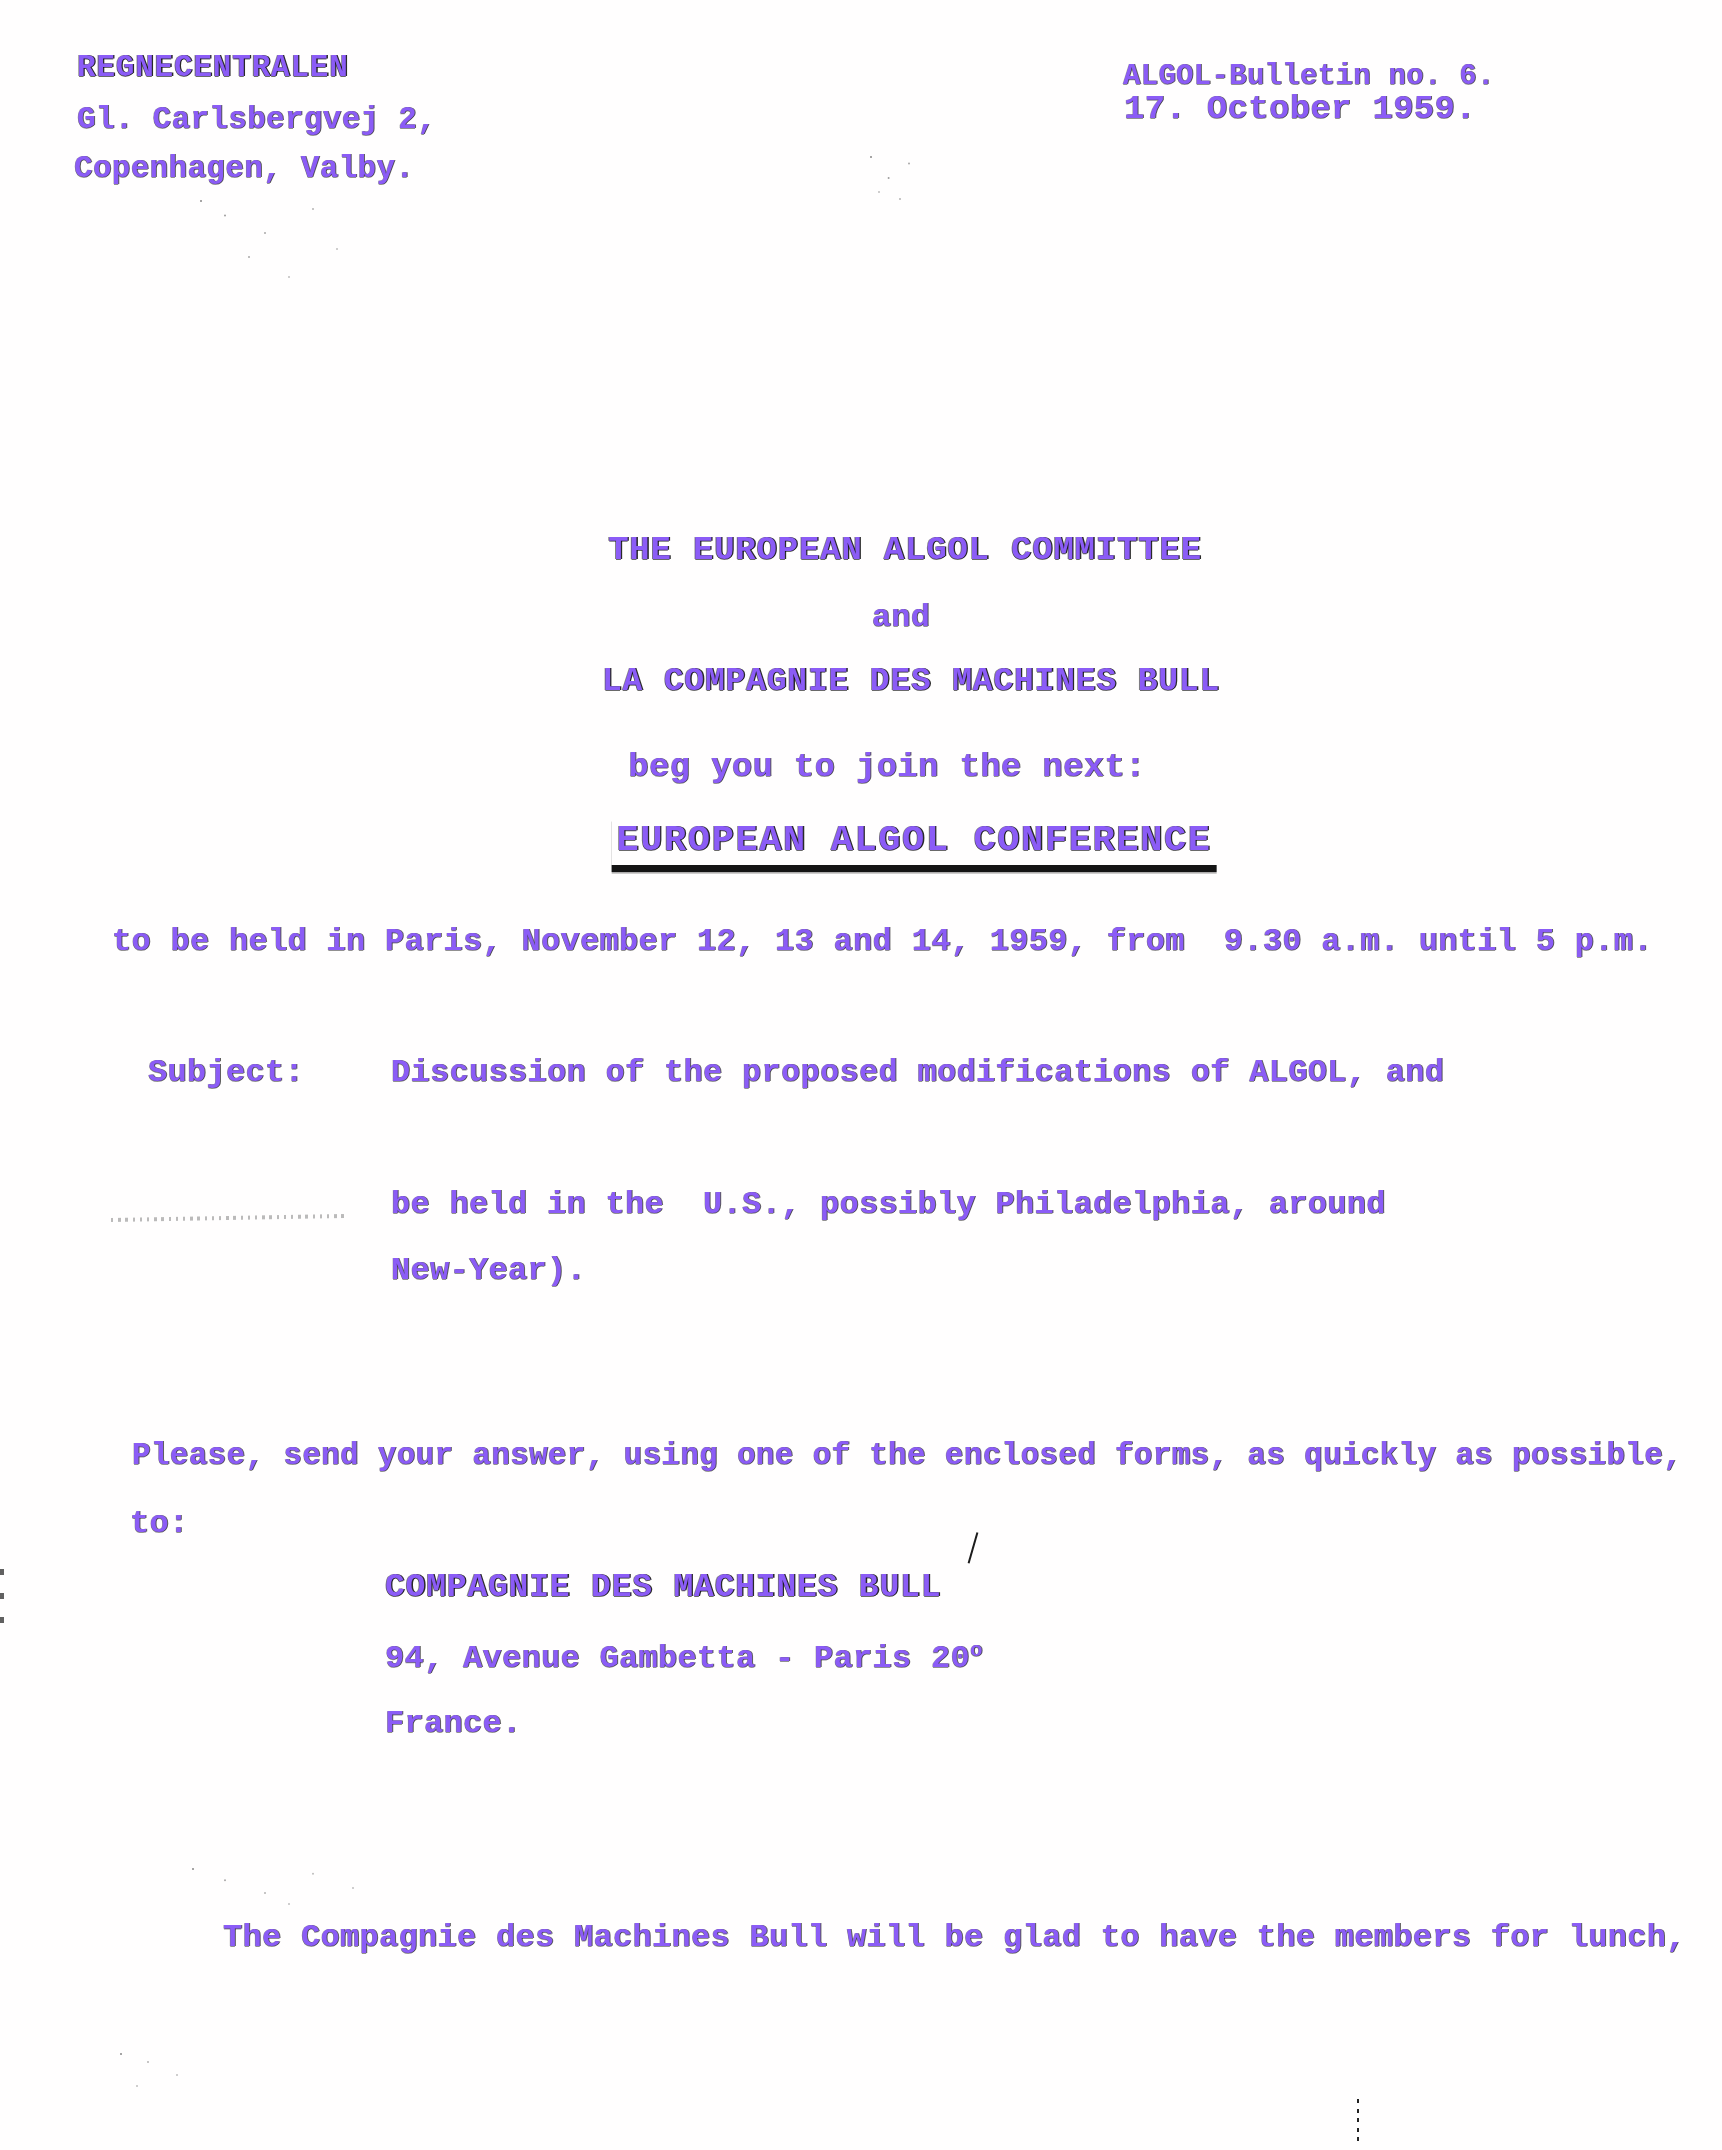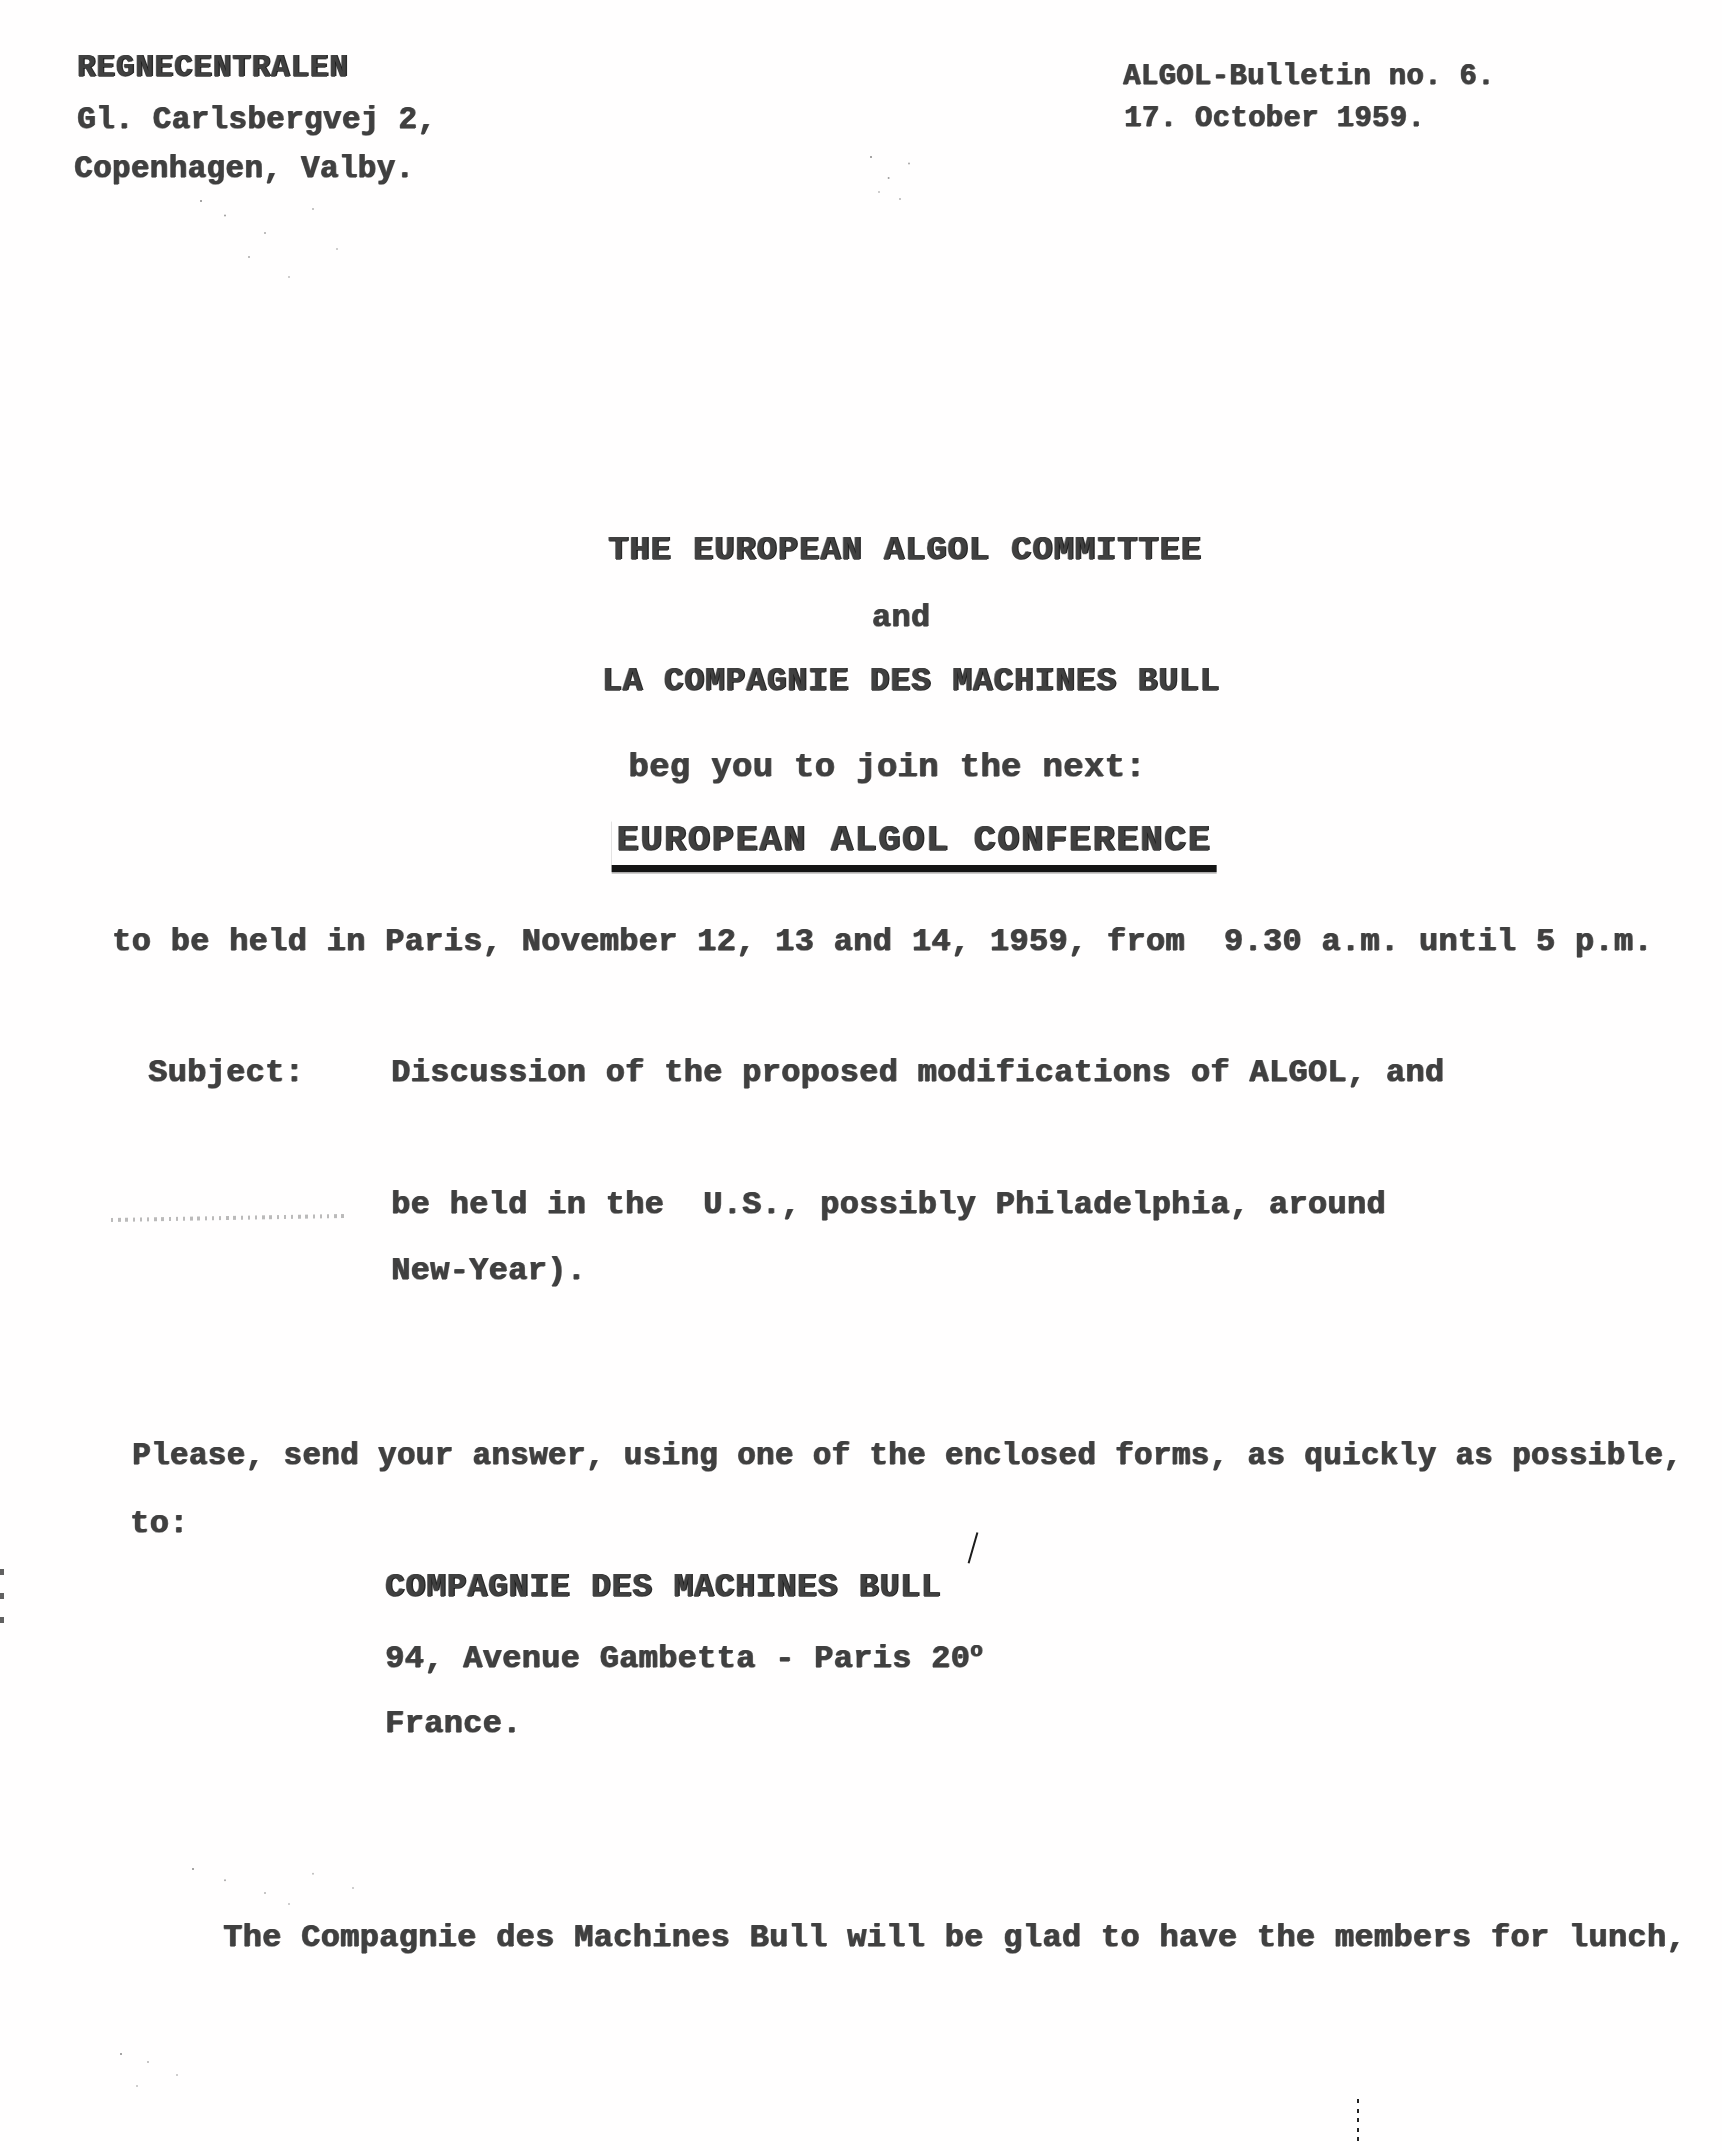--- a/index.html
+++ b/index.html
@@ -10,21 +10,21 @@
     background: #fffefe;
     overflow: hidden;
   }
   .line {
     position: absolute;
     white-space: pre;
     font-family: "Liberation Mono", "DejaVu Sans Mono", monospace;
     font-weight: 700;
     font-size: 32px;
     line-height: 1.1;
-    color: #404040;
+    color: #8b5cf6;
     text-shadow: 1px 0 0 rgba(10,10,10,.65), 0 0.8px 0 rgba(10,10,10,.45), -0.5px 0 0 rgba(10,10,10,.35);
     letter-spacing: 0.3px;
   }
   .center {
     left: 50%;
     transform: translateX(calc(-50% + var(--dx, 0px)));
   }
   .heavy {
     text-shadow: 1.3px 0 0 rgba(5,5,5,.85), 0 1.1px 0 rgba(5,5,5,.6), -0.8px 0 0 rgba(5,5,5,.5);
     letter-spacing: 0.8px;
@@ -76,21 +76,21 @@
 </head>
 <body>
 
 <div class="page">
 
   <div class="line heavy" style="left:77px; top:51px; font-size:31px;">REGNECENTRALEN</div>
   <div class="line" style="left:77px; top:103px; font-size:31px;">Gl. Carlsbergvej 2,</div>
   <div class="line" style="left:74px; top:152px; font-size:31px;">Copenhagen, Valby.</div>
 
   <div class="line" style="left:1123px; top:53px; font-size:29px;margin-top:8px;">ALGOL-Bulletin no. 6.</div>
-  <div class="line" style="left:1124px; top:103px; font-size:29px;">17. October 1959.</div>
+  <div class="line" style="left:1124px; top:91px; font-size:34px;">17. October 1959.</div>
 
   <div class="line heavy center" style="--dx:44px; top:532px; font-size:34px;">THE EUROPEAN ALGOL COMMITTEE</div>
   <div class="line center" style="--dx:40px; top:600px; font-size:32px;">and</div>
   <div class="line heavy center" style="--dx:50px; top:664px; font-size:33px;">LA COMPAGNIE DES MACHINES BULL</div>
   <div class="line center" style="--dx:26px; top:749px; font-size:34px;">beg you to join the next:</div>
   <div class="line heavy evt-title center" style="--dx:53px; top:820px;">EUROPEAN ALGOL CONFERENCE</div>
 
   <div class="line" style="left:112px; top:924px;">to be held in Paris, November 12, 13 and 14, 1959, from  9.30 a.m. until 5 p.m.</div>
 
   <div class="line" style="left:148px; top:1055px;">Subject:</div>

